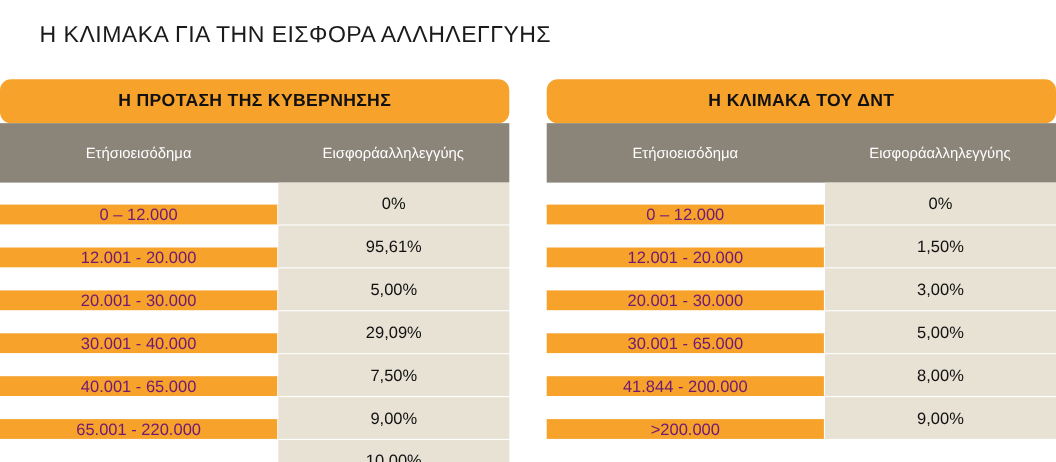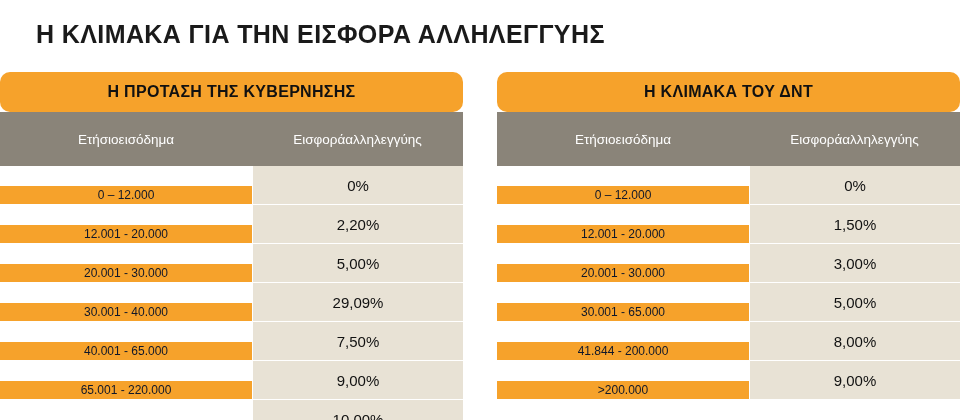--- a/index.html
+++ b/index.html
@@ -16,22 +16,22 @@
   .page {
     position: relative;
     width: 960px;
     height: 420px;
     background: #ffffff;
   }
   .main-title {
     position: absolute;
     left: 36px;
     top: 20px;
-    font-size: 25px;
-    font-weight: bold;
+    font-size: 21px;
+    font-weight: normal;
     letter-spacing: 0.4px;
     color: #1a1a1a;
     white-space: nowrap;
   }
   .tables {
     position: absolute;
     left: 0;
     top: 72px;
     width: 960px;
     display: flex;
@@ -79,22 +79,22 @@
     flex-direction: column;
   }
   .row {
     display: flex;
     height: 38px;
     border-bottom: 1px solid #ffffff;
   }
   .row .c-income {
     flex: 0 0 252px;
     background: #f6a22b;
-    color: #0f172a;
-    font-size: 12px;
+    color: #701a75;
+    font-size: 15px;
     display: flex;
     align-items: center;
     justify-content: center;
     border-right: 1px solid #ffffff;
     margin-top: 20px;
   }
   .row .c-rate {
     flex: 1;
     background: #e8e2d5;
     color: #111111;
@@ -125,21 +125,21 @@
           <span>αλληλεγγύης</span>
         </div>
       </div>
       <div class="rows">
         <div class="row">
           <div class="c-income">0 – 12.000</div>
           <div class="c-rate">0%</div>
         </div>
         <div class="row">
           <div class="c-income">12.001 - 20.000</div>
-          <div class="c-rate">2,20%</div>
+          <div class="c-rate">95,61%</div>
         </div>
         <div class="row">
           <div class="c-income">20.001 - 30.000</div>
           <div class="c-rate">5,00%</div>
         </div>
         <div class="row">
           <div class="c-income">30.001 - 40.000</div>
           <div class="c-rate">29,09%</div>
         </div>
         <div class="row">

